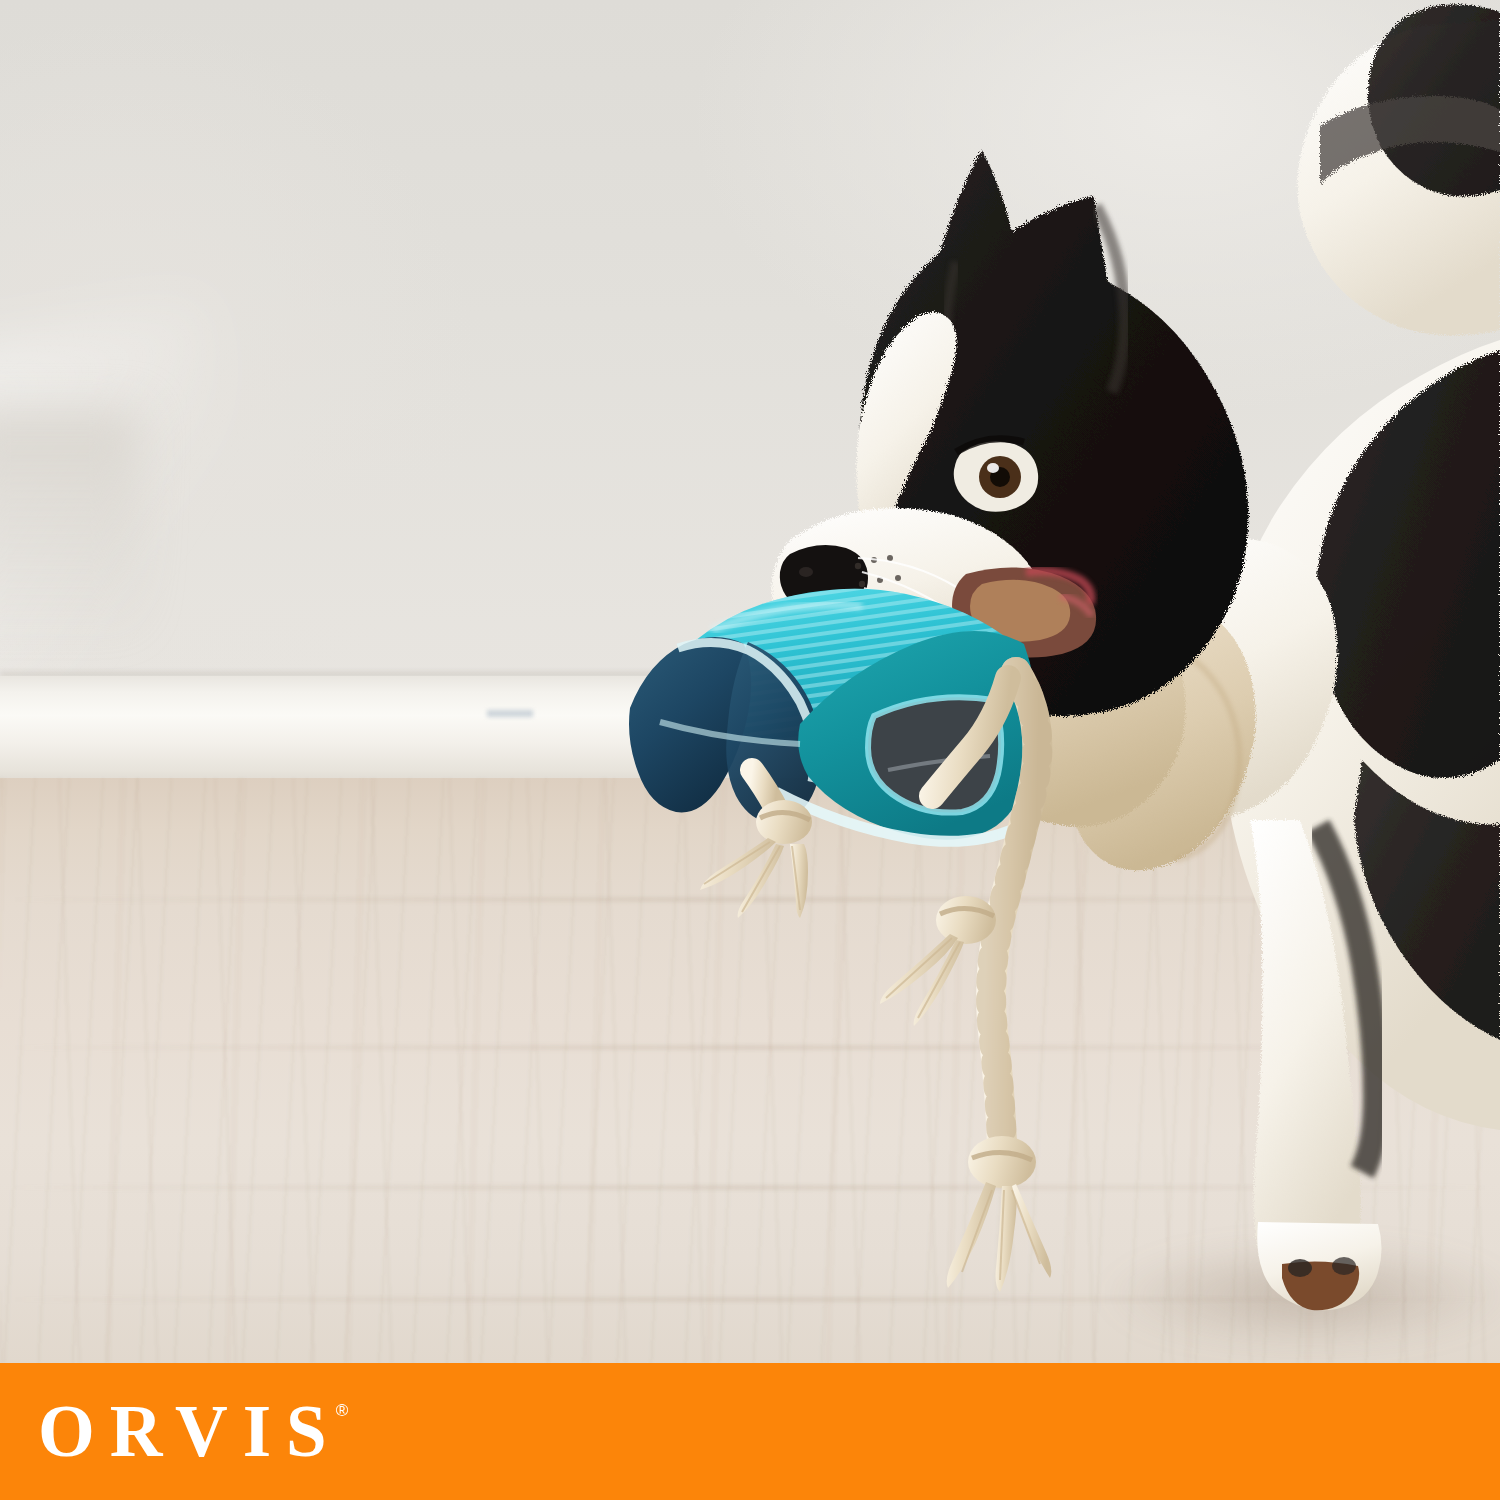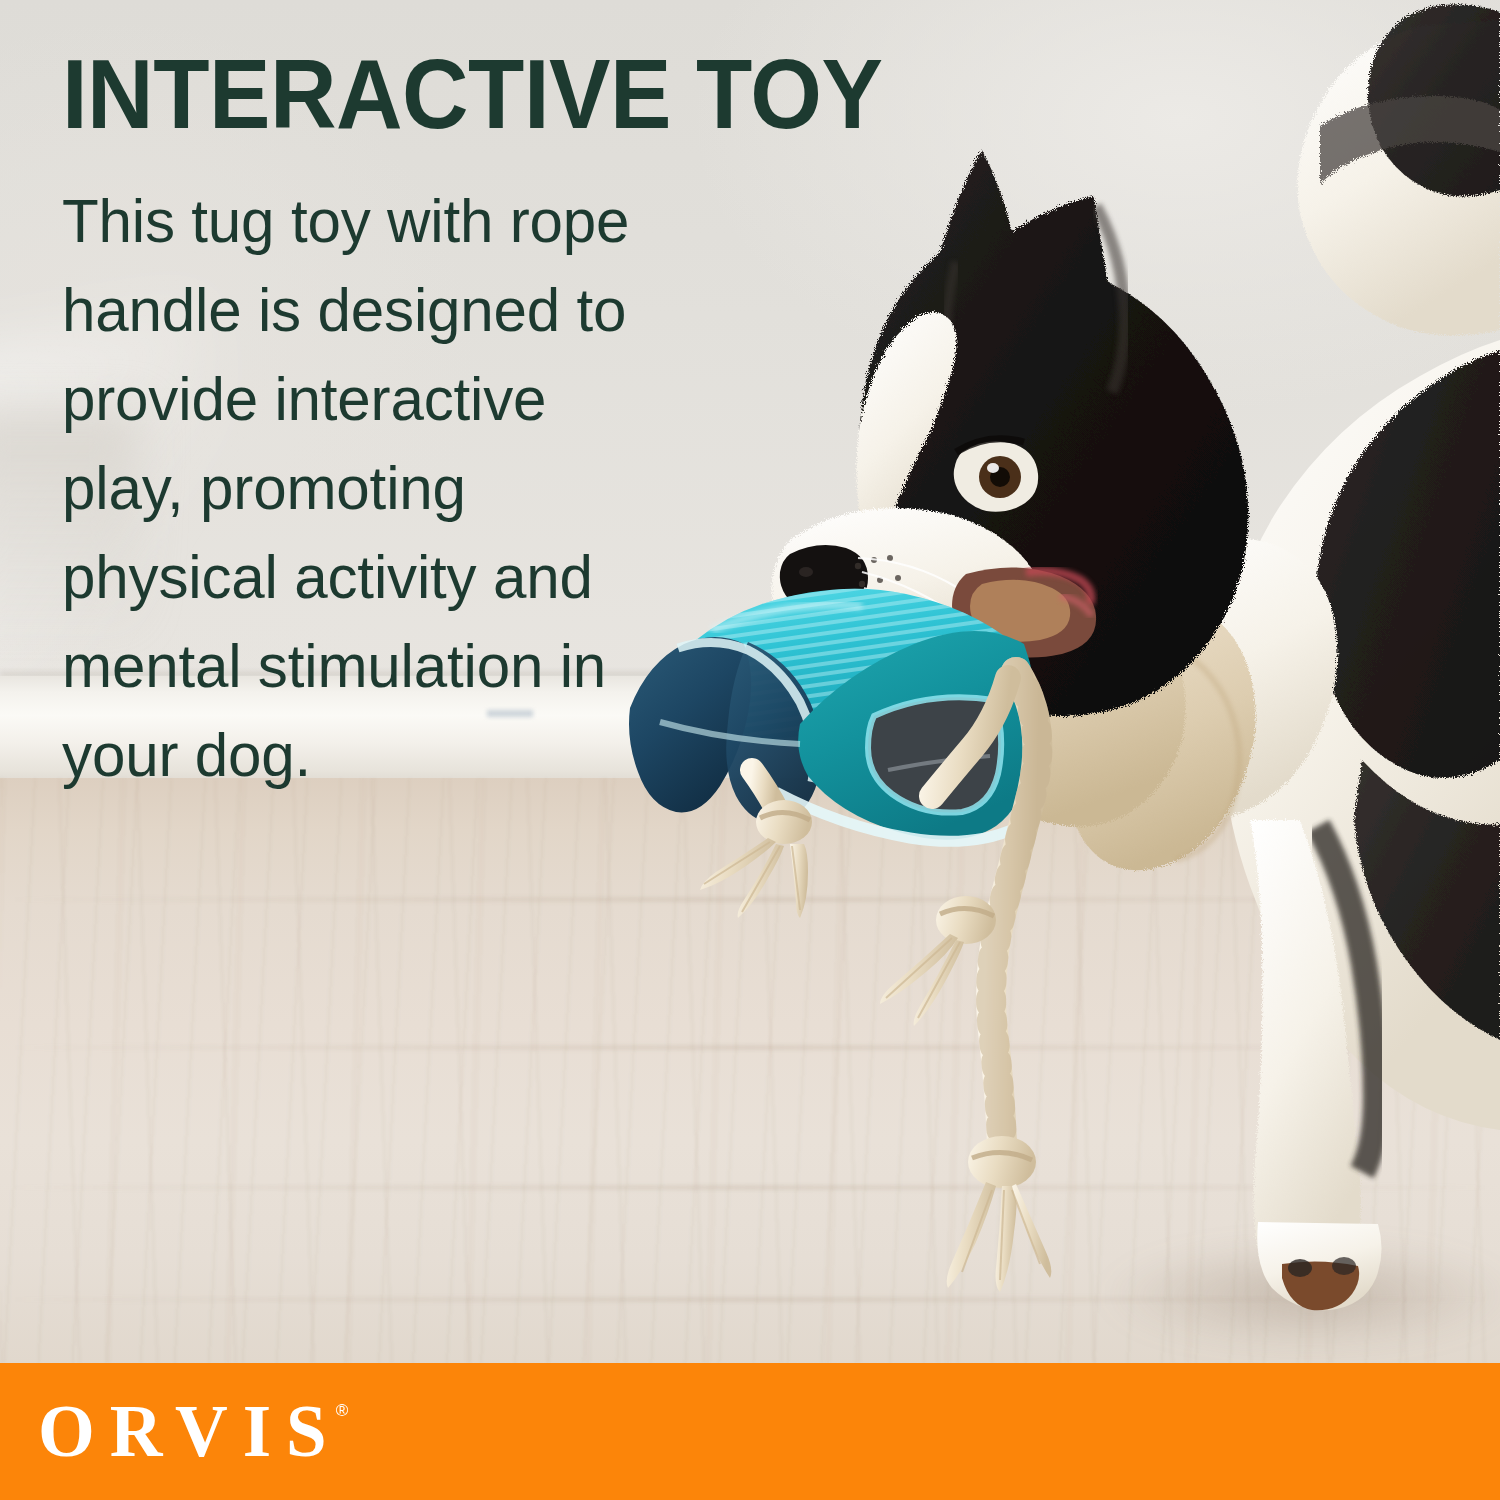--- a/index.html
+++ b/index.html
@@ -445,24 +445,20 @@
               <path d="M770 842 L704 884"></path>
                 <path d="M780 846 L742 912"></path>
                 <path d="M792 846 L800 910"></path>
             </g>
           </g>
         </g>
       </svg>
     </div>
   </div>
 
-  <div class="text-col">
-    <h1 class="headline">INTERACTIVE TOY</h1>
-    <p class="body-copy">This tug toy with rope handle is designed to provide interactive play, promoting physical activity and mental stimulation in your dog.</p>
-  </div>
 
   <div class="brandbar">
     <div class="brandbar-inner">
       <span class="wordmark">ORVIS</span>
       <span class="regmark">®</span>
     </div>
   </div>
 
 </div>
 

